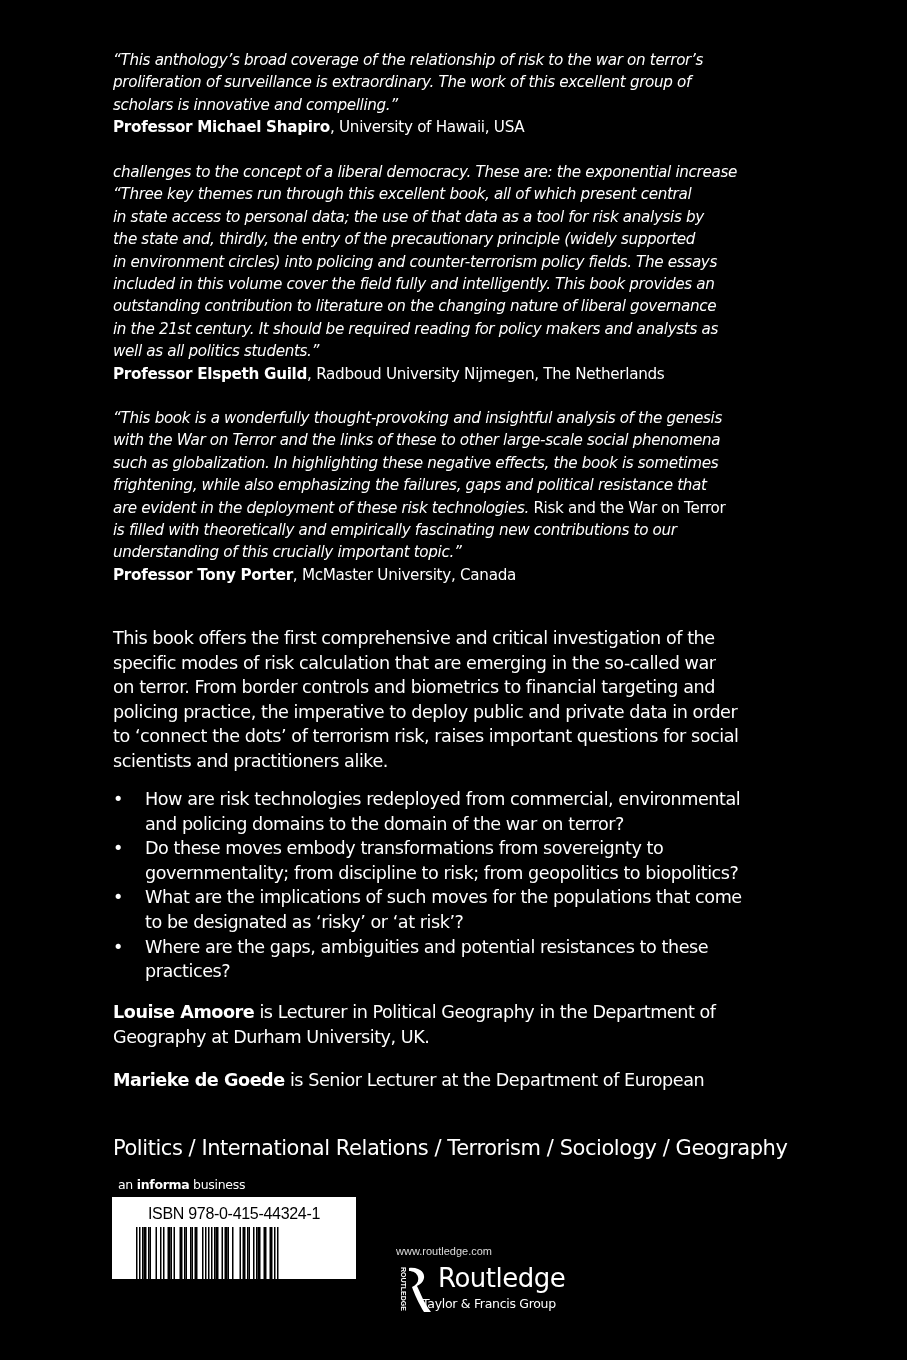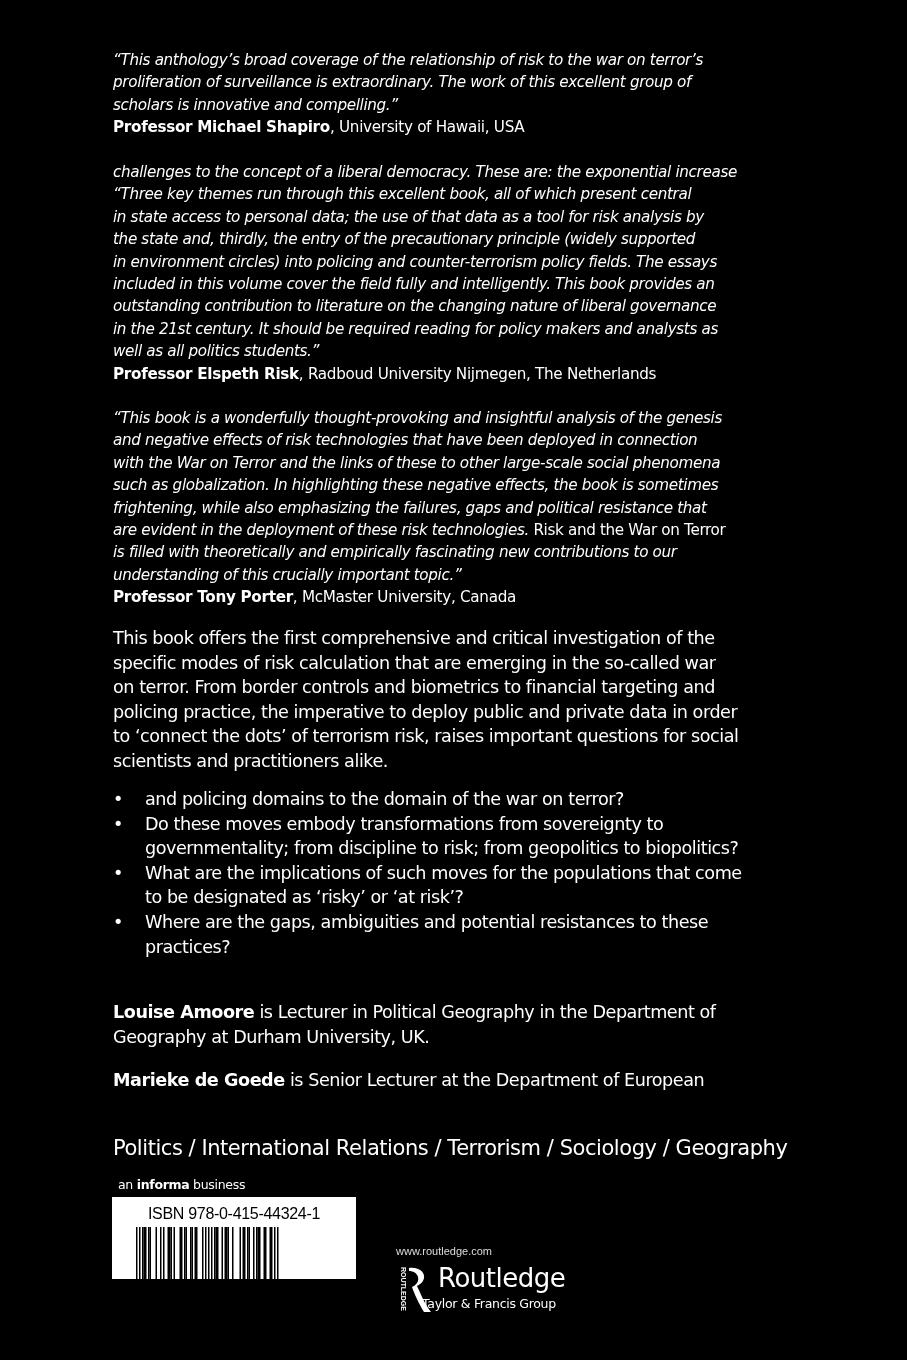--- a/index.html
+++ b/index.html
@@ -45,26 +45,25 @@
 <div class="block quote" style="top:161px;">
   <span class="line">challenges to the concept of a liberal democracy. These are: the exponential increase</span>
   <span class="line">“Three key themes run through this excellent book, all of which present central</span>
   <span class="line">in state access to personal data; the use of that data as a tool for risk analysis by</span>
   <span class="line">the state and, thirdly, the entry of the precautionary principle (widely supported</span>
   <span class="line">in environment circles) into policing and counter-terrorism policy fields. The essays</span>
   <span class="line">included in this volume cover the field fully and intelligently. This book provides an</span>
   <span class="line">outstanding contribution to literature on the changing nature of liberal governance</span>
   <span class="line">in the 21st century. It should be required reading for policy makers and analysts as</span>
   <span class="line">well as all politics students.”</span>
-  <span class="attr"><b>Professor Elspeth Risk</b><span>, Radboud University Nijmegen, The Netherlands</span></span>
+  <span class="attr"><b>Professor Elspeth Guild</b><span>, Radboud University Nijmegen, The Netherlands</span></span>
 </div>
 
 <div class="block quote" style="top:407px;">
   <span class="line">“This book is a wonderfully thought-provoking and insightful analysis of the genesis</span>
-  <span class="line">and negative effects of risk technologies that have been deployed in connection</span>
   <span class="line">with the War on Terror and the links of these to other large-scale social phenomena</span>
   <span class="line">such as globalization. In highlighting these negative effects, the book is sometimes</span>
   <span class="line">frightening, while also emphasizing the failures, gaps and political resistance that</span>
   <span class="line"><span>are evident in the deployment of these risk technologies. </span><span class="roman">Risk and the War on Terror</span></span>
   <span class="line">is filled with theoretically and empirically fascinating new contributions to our</span>
   <span class="line">understanding of this crucially important topic.”</span>
   <span class="attr"><b>Professor Tony Porter</b><span>, McMaster University, Canada</span></span>
 </div>
 
 <div class="block body" style="top:626px;">
@@ -72,20 +71,21 @@
   <span class="line">specific modes of risk calculation that are emerging in the so-called war</span>
   <span class="line">on terror. From border controls and biometrics to financial targeting and</span>
   <span class="line">policing practice, the imperative to deploy public and private data in order</span>
   <span class="line">to ‘connect the dots’ of terrorism risk, raises important questions for social</span>
   <span class="line">scientists and practitioners alike.</span>
 </div>
 
 <div class="bullets" style="top:787px;">
   <div class="bullet">
     <span class="dot">•</span>
+    <span class="line">How are risk technologies redeployed from commercial, environmental</span>
     <span class="line">and policing domains to the domain of the war on terror?</span>
   </div>
   <div class="bullet">
     <span class="dot">•</span>
     <span class="line">Do these moves embody transformations from sovereignty to</span>
     <span class="line">governmentality; from discipline to risk; from geopolitics to biopolitics?</span>
   </div>
   <div class="bullet">
     <span class="dot">•</span>
     <span class="line">What are the implications of such moves for the populations that come</span>

